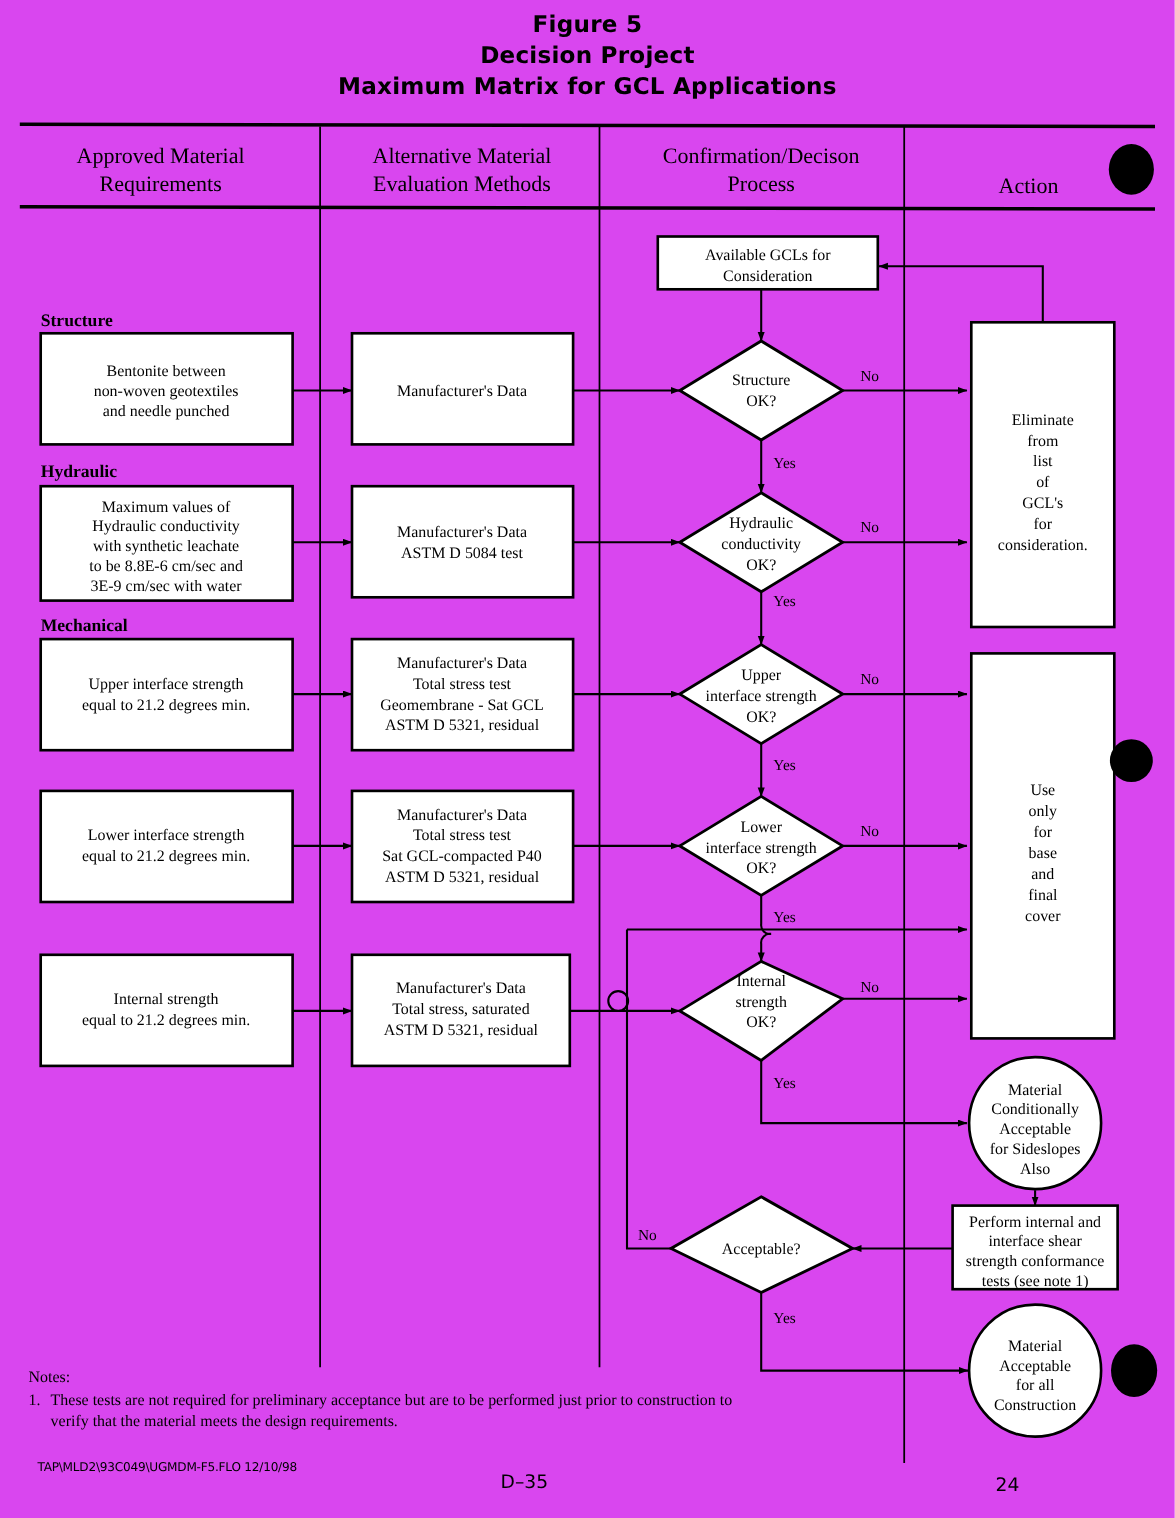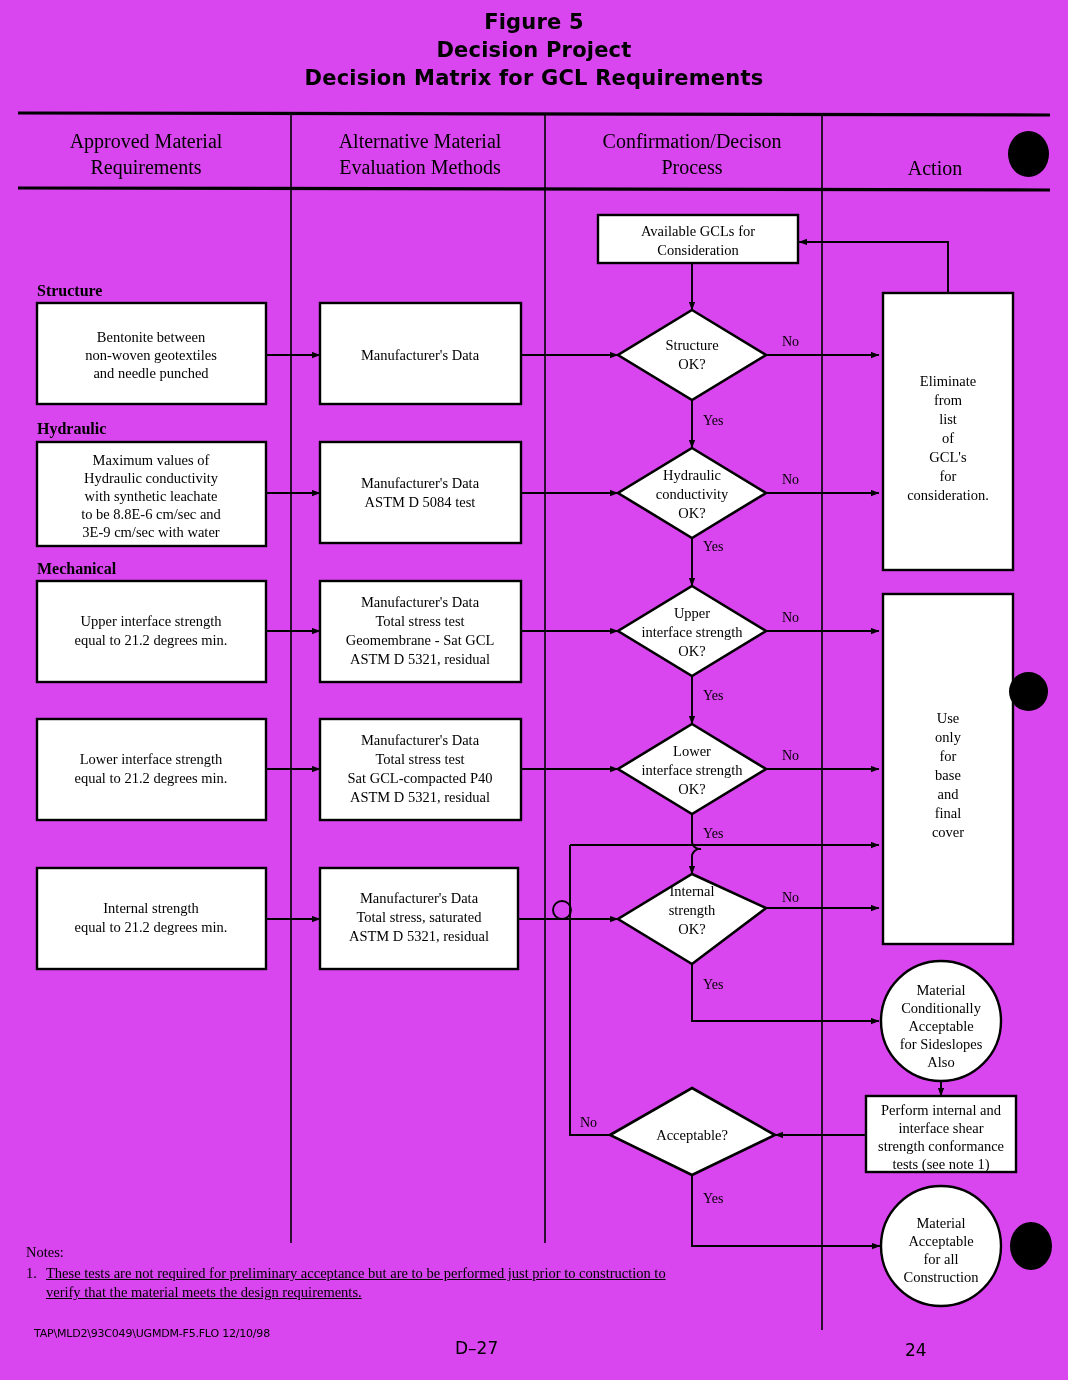--- a/index.html
+++ b/index.html
@@ -21,38 +21,38 @@
   .node-diamond{fill:#fff;stroke:#000;stroke-width:2.6;}
   .node-circle{fill:#fff;stroke:#000;stroke-width:2.4;}
   .conn{fill:none;stroke:#000;stroke-width:1.9;}
   .rule{stroke:#000;stroke-width:3.2;}
   .divider{stroke:#000;stroke-width:1.6;}
 
   .notes{position:absolute;left:26px;top:1243px;width:640px;font-size:14.5px;line-height:19px;}
   .notes .nlabel{font-size:14.5px;}
   .notes .nitem{display:flex;margin-top:2px;}
   .notes .nnum{width:20px;flex:none;}
-  .notes .ntext{flex:1;text-decoration:underline;}
+  .notes .ntext{flex:1;}
   .pathline{position:absolute;left:34px;top:1327px;
             font-family:"DejaVu Sans", sans-serif;font-weight:normal;font-size:11px;letter-spacing:-.2px;}
   .folio{position:absolute;left:455px;top:1338px;
          font-family:"DejaVu Sans", sans-serif;font-size:17px;}
   .pageno{position:absolute;left:905px;top:1340px;
           font-family:"DejaVu Sans", sans-serif;font-size:17px;}
   .punch{position:absolute;background:#000;border-radius:50%;}
 </style>
 </head>
 <body>
 
 <div id="page">
 
   <div class="title-block">
     <div class="title-line">Figure 5</div>
     <div class="title-line">Decision Project</div>
-    <div class="title-line">Decision Matrix for GCL Requirements</div>
+    <div class="title-line">Maximum Matrix for GCL Applications</div>
   </div>
 
   <svg id="flow" viewBox="0 0 1068 1380">
     <defs>
       <marker id="arw" markerWidth="9" markerHeight="9" refX="8.2" refY="3.2" orient="auto" markerUnits="userSpaceOnUse">
         <path d="M0,0 L8.6,3.2 L0,6.4 z" fill="#000"></path>
       </marker>
     </defs>
 
     <line class="rule" x1="18" y1="113" x2="1050" y2="115"></line>
@@ -297,16 +297,16 @@
 
   <div class="notes">
     <div class="nlabel">Notes:</div>
     <div class="nitem">
       <div class="nnum">1.</div>
       <div class="ntext">These tests are not required for preliminary acceptance but are to be performed just prior to construction to verify that the material meets the design requirements.</div>
     </div>
   </div>
 
   <div class="pathline">TAP\MLD2\93C049\UGMDM-F5.FLO 12/10/98</div>
-  <div class="folio">D–27</div>
+  <div class="folio">D–35</div>
   <div class="pageno">24</div>
 
 </div>
 
 </body></html>

